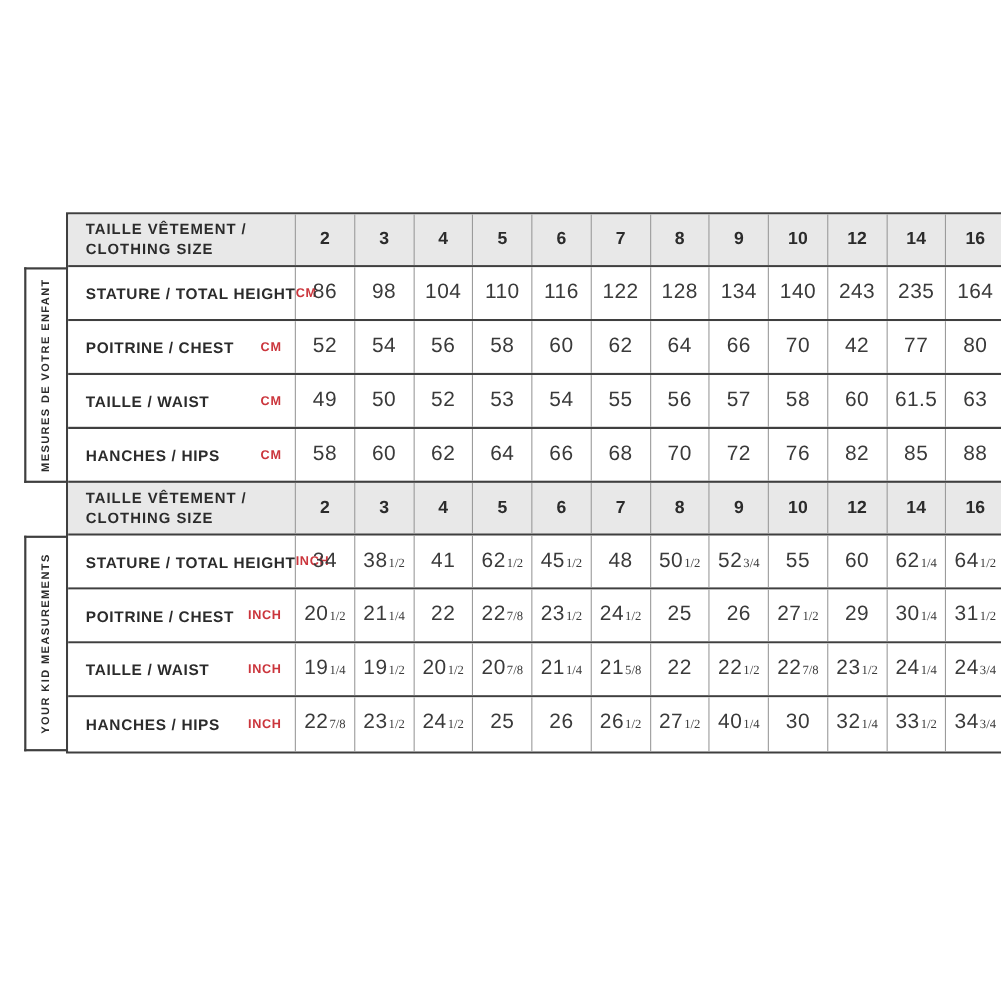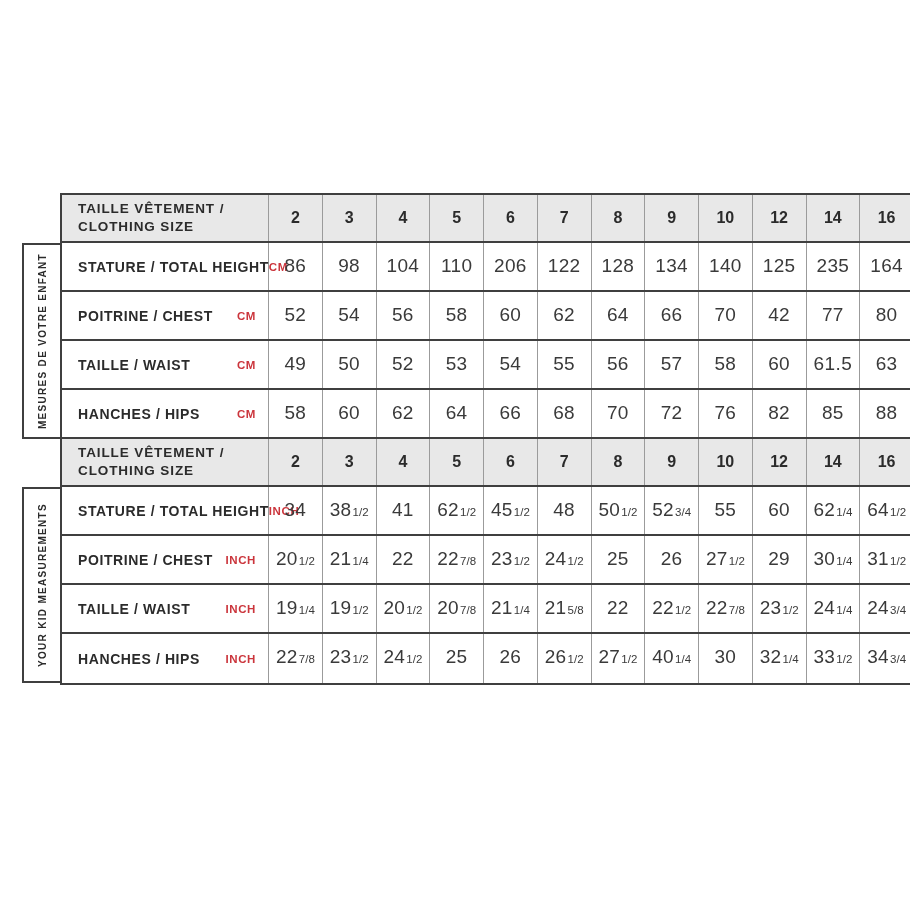--- a/index.html
+++ b/index.html
@@ -96,20 +96,21 @@
     font-size: 19px;
     color: #3a3a3a;
     letter-spacing: 0.4px;
     line-height: 1;
   }
   .frac {
     font-size: 11.5px;
     color: #3a3a3a;
     margin-left: 1px;
     line-height: 1;
+    font-family: Liberation Serif, serif;
   }
   .side-box {
     position: absolute;
     left: 0;
     width: 38px;
     box-sizing: border-box;
     border: 2px solid #3f3f3f;
     border-right: none;
     background: #ffffff;
   }
@@ -159,36 +160,36 @@
         <div class="cell value-cell">
           <span class="val-main">98</span>
         </div>
         <div class="cell value-cell">
           <span class="val-main">104</span>
         </div>
         <div class="cell value-cell">
           <span class="val-main">110</span>
         </div>
         <div class="cell value-cell">
-          <span class="val-main">206</span>
+          <span class="val-main">116</span>
         </div>
         <div class="cell value-cell">
           <span class="val-main">122</span>
         </div>
         <div class="cell value-cell">
           <span class="val-main">128</span>
         </div>
         <div class="cell value-cell">
           <span class="val-main">134</span>
         </div>
         <div class="cell value-cell">
           <span class="val-main">140</span>
         </div>
         <div class="cell value-cell">
-          <span class="val-main">125</span>
+          <span class="val-main">243</span>
         </div>
         <div class="cell value-cell">
           <span class="val-main">235</span>
         </div>
         <div class="cell value-cell">
           <span class="val-main">164</span>
         </div>
       </div>
       <div class="row data-row">
         <div class="cell label-cell data-label-cell">

